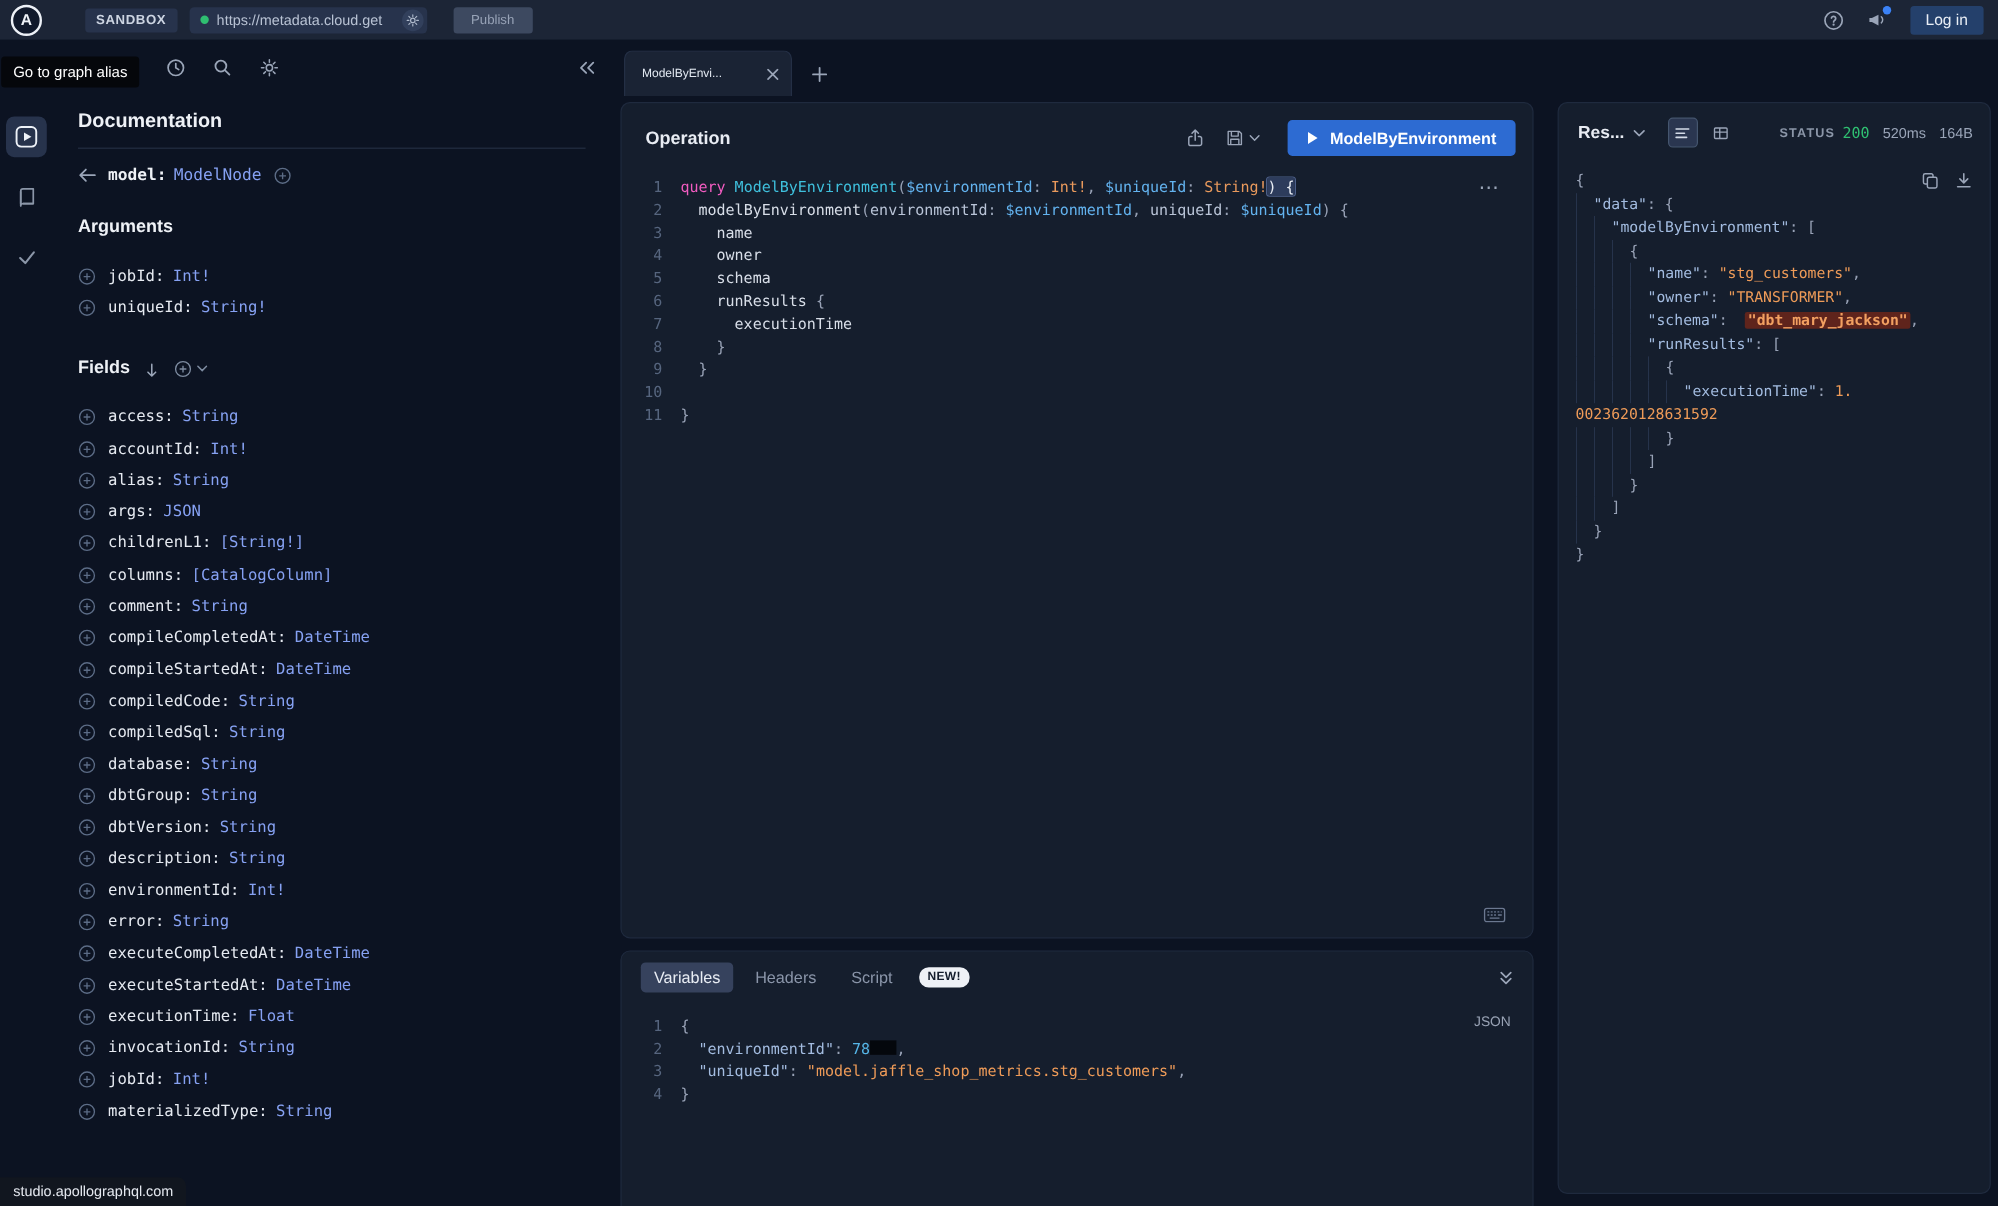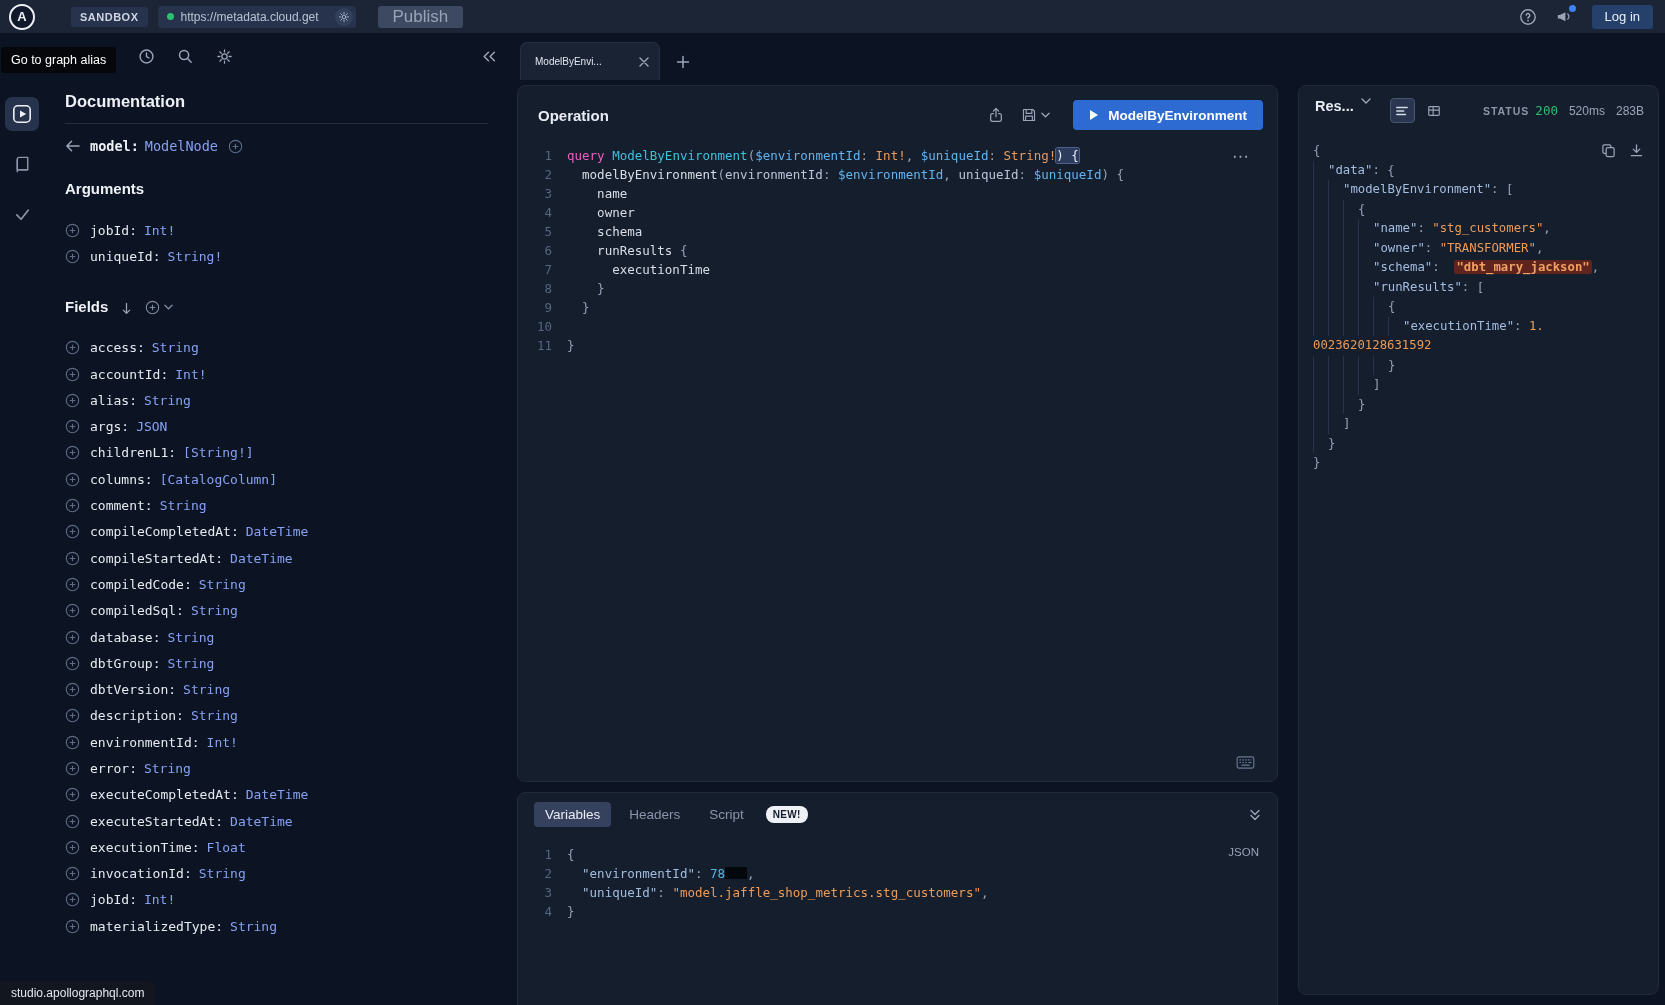--- a/index.html
+++ b/index.html
@@ -9,21 +9,21 @@
   .app{position:relative;width:1665px;height:1005px;background:#0c1322}
 
   
   .topbar{position:absolute;left:0;top:0;right:0;height:33px;background:#1c2536;display:flex;align-items:center;padding:0 12px 0 9px;gap:10px;z-index:5}
   .logo{width:26px;height:26px;flex:none;border-radius:50%;border:2px solid #edf1f7;display:flex;align-items:center;justify-content:center;font-weight:700;font-size:13px;color:#edf1f7;background:#10192b}
   .sandbox{background:#27334c;padding:4px 9px;border-radius:3px;font-size:11px;font-weight:700;letter-spacing:.5px;color:#cdd5e2;margin-left:26px}
   .url-pill{display:flex;align-items:center;gap:7px;background:#27334c;border-radius:4px;height:22px;padding:0 3px 0 9px;width:198px}
   .url-dot{width:7px;height:7px;border-radius:50%;background:#2fbf71;flex:none}
   .url-text{font-size:12px;color:#b9c3d4;white-space:nowrap;overflow:hidden;flex:1}
   .url-gear{width:18px;height:18px;flex:none;border-radius:50%;background:#32405c;display:flex;align-items:center;justify-content:center;color:#aeb9cb}
-  .publish{height:22px;padding:0 15px;border-radius:3px;background:#3d4960;color:#98a3b7;font-size:17px;display:flex;align-items:center;margin-left:12px}
+  .publish{height:22px;padding:0 15px;border-radius:3px;background:#3d4960;color:#98a3b7;font-size:11px;display:flex;align-items:center;margin-left:12px}
   .topbar-spacer{flex:1}
   .ticon{color:#9aa5b8;display:inline-flex}
   .bell-wrap{position:relative;display:inline-flex;margin-left:8px}
   .bell-dot{position:absolute;top:-3px;right:-4px;width:7px;height:7px;border-radius:50%;background:#3b82f6}
   .login{height:24px;padding:0 13px;background:#24406b;border-radius:3px;color:#e9eef6;font-size:13px;display:flex;align-items:center;margin-left:10px}
 
   
   .rail{position:absolute;left:0;top:33px;bottom:0;width:44px;display:flex;flex-direction:column;align-items:center;gap:16px;padding-top:14px}
   .rail-item{width:34px;height:34px;display:flex;align-items:center;justify-content:center;color:#8b96a8;border-radius:7px;flex:none}
   .rail-item.active{background:#27334c;color:#eef2f8}
@@ -91,21 +91,21 @@
   .vtab{font-size:13.5px;color:#8a95a9;padding:5px 11px}
   .vtab.active{background:#36425d;border-radius:4px;color:#e9edf4}
   .new-badge{background:#eef1f6;color:#131c2c;font-size:10px;font-weight:700;border-radius:8px;padding:3px 7px;margin-left:4px;letter-spacing:.3px}
   .vars-collapse{margin-left:auto;color:#9aa5b8}
   .vars-editor{position:relative;padding-top:12px;flex:1}
   .json-label{position:absolute;top:13px;right:18px;font-size:11.5px;color:#98a2b4}
 
   
   .right{position:absolute;left:1290px;top:33px;right:0;bottom:0;padding:52px 6px 10px 8px}
   .resp-card{height:100%;display:flex;flex-direction:column}
-  .resp-head{display:flex;padding:12px 14px 10px 16px;gap:7px}
+  .resp-head{display:flex;align-items:center;padding:12px 14px 10px 16px;gap:7px}
   .resp-title{font-size:14.5px;font-weight:700}
   .icon-btn{width:25px;height:25px;border-radius:4px;display:flex;align-items:center;justify-content:center;color:#9aa5b8;flex:none}
   .icon-btn.active{background:#2a3650;border:1px solid #45566f;color:#d3dbe8}
   .icon-btn.first{margin-left:12px}
   .resp-status{margin-left:auto;display:flex;align-items:center;gap:11px}
   .status-label{font-size:10.5px;letter-spacing:1px;color:#8b96a8;font-weight:700}
   .status-code{font-size:12.5px;color:#2fbf71;font-family:"DejaVu Sans Mono",monospace;margin-left:-5px}
   .status-meta{font-size:12px;color:#9aa5b8}
   .resp-body{position:relative;padding:8px 12px 0 14px;flex:1;overflow:hidden}
   .resp-actions{position:absolute;top:10px;right:14px;display:flex;gap:13px;color:#8b96a8}
@@ -671,21 +671,21 @@
         <span class="icon-btn">
           <svg viewBox="0 0 16 16" width="14" height="14" fill="none" stroke="currentColor" stroke-width="1.3">
               <rect x="2" y="3" width="12" height="10" rx="1"></rect>
               <path d="M2 7h12M7 3v10"></path>
             </svg>
         </span>
         <span class="resp-status">
           <span class="status-label">STATUS</span>
           <span class="status-code">200</span>
           <span class="status-meta">520ms</span>
-          <span class="status-meta">283B</span>
+          <span class="status-meta">164B</span>
         </span>
       </div>
       <div class="resp-body">
         <span class="resp-actions">
           <span class="ticon">
             <svg viewBox="0 0 16 16" width="15" height="15" fill="none" stroke="currentColor" stroke-width="1.3" stroke-linejoin="round">
                 <rect x="5.5" y="5" width="8.5" height="9.5" rx="1.5"></rect>
                 <path d="M10.5 5V3.5A1.5 1.5 0 0 0 9 2H3.5A1.5 1.5 0 0 0 2 3.5v6A1.5 1.5 0 0 0 3.5 11h2"></path>
               </svg>
           </span>

